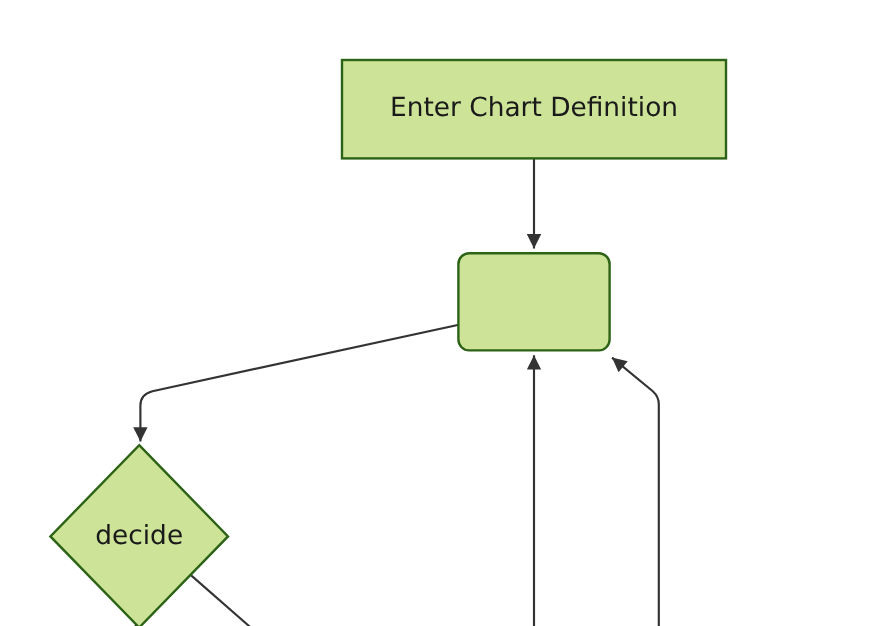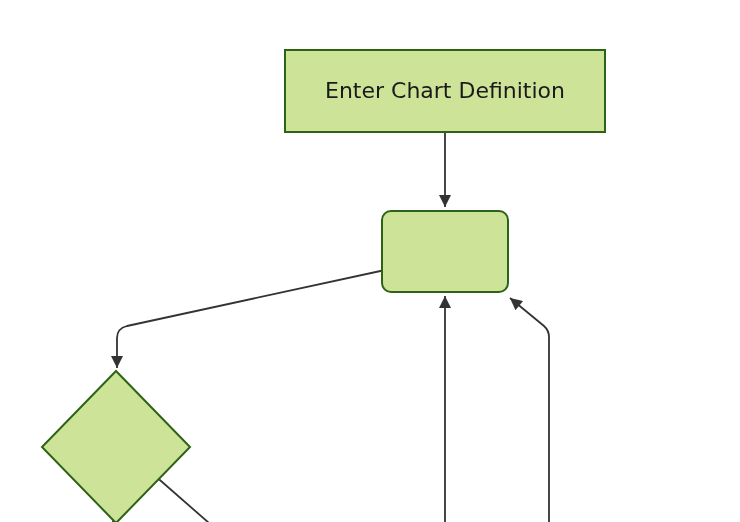--- a/index.html
+++ b/index.html
@@ -79,14 +79,15 @@
     <rect class="node-shape" x="285" y="30" width="320" height="82"></rect>
 
     <rect class="node-shape" x="382" y="191" width="126" height="81" rx="9" ry="9"></rect>
 
     <polygon class="node-shape" points="116,351 190,427 116,503 42,427"></polygon>
   </svg>
 
   <div class="node-label label-a">Enter Chart Definition</div>
 
 
+  <div class="node-label label-c">decide</div>
 
 </div>
 
 </body></html>

